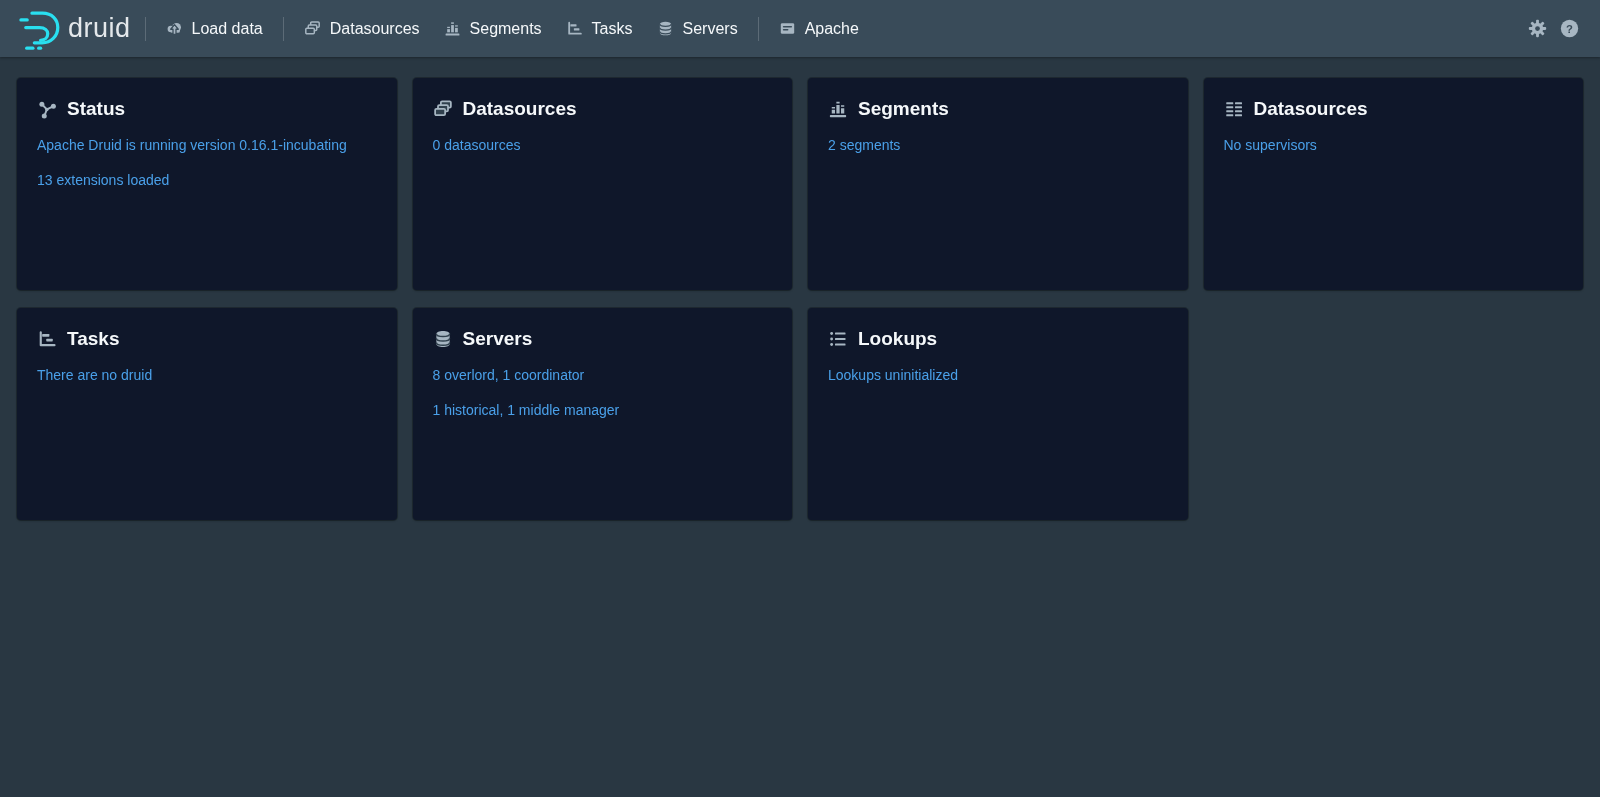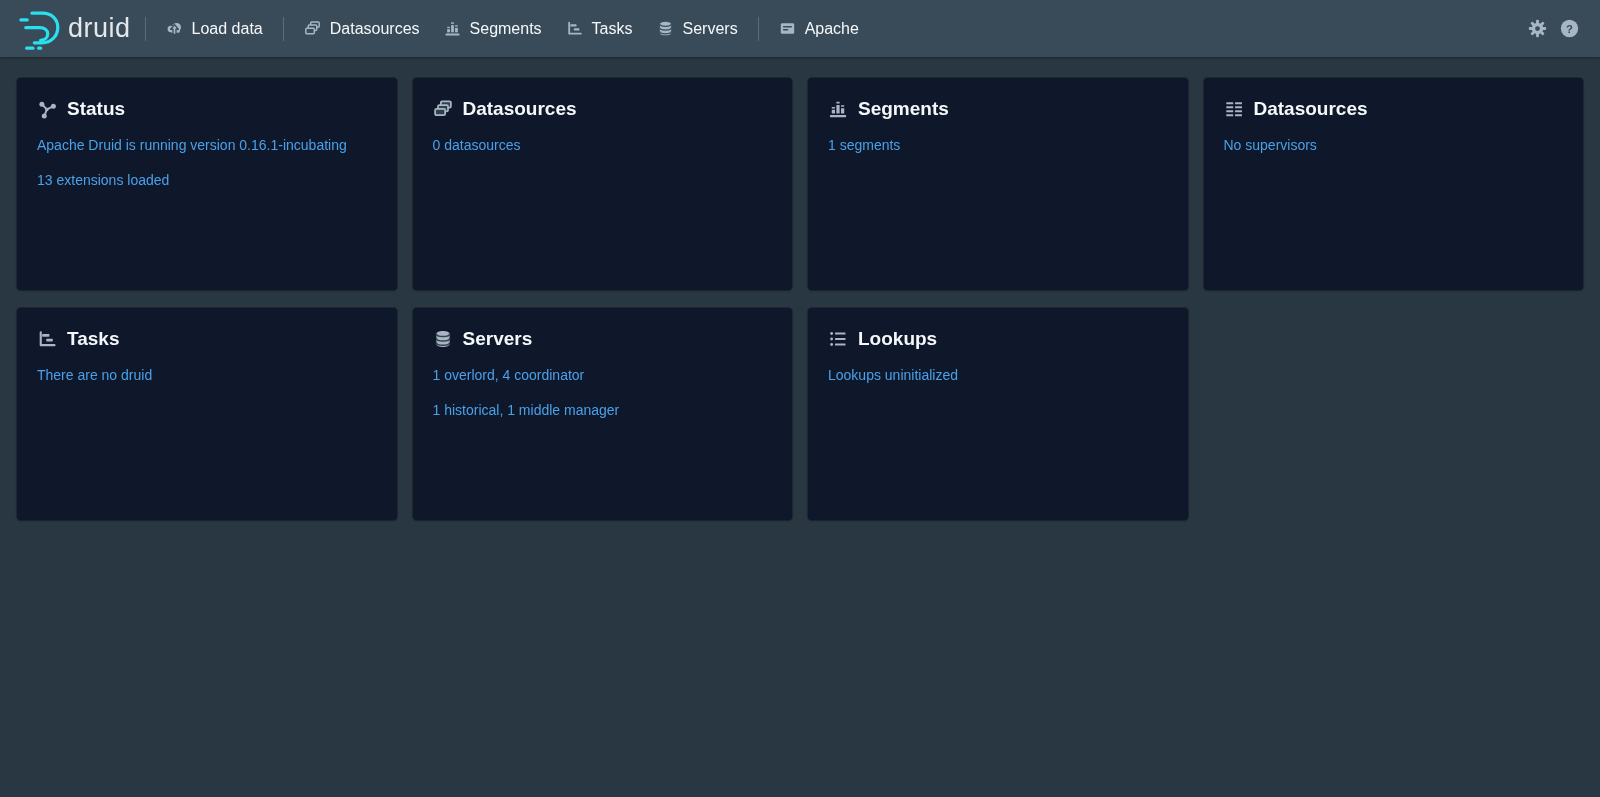--- a/index.html
+++ b/index.html
@@ -255,21 +255,21 @@
     <a class="card-link">0 datasources</a>
   </section>
 
   <section class="card">
     <div class="card-title">
       <svg class="icon">
           <use href="#i-stacked-chart"></use>
         </svg>
       <span>Segments</span>
     </div>
-    <a class="card-link">1 segments</a>
+    <a class="card-link">2 segments</a>
   </section>
 
   <section class="card">
     <div class="card-title">
       <svg class="icon">
           <use href="#i-list-columns"></use>
         </svg>
       <span>Datasources</span>
     </div>
     <a class="card-link">No supervisors</a>
@@ -285,21 +285,21 @@
     <a class="card-link">There are no druid</a>
   </section>
 
   <section class="card">
     <div class="card-title">
       <svg class="icon">
           <use href="#i-database"></use>
         </svg>
       <span>Servers</span>
     </div>
-    <a class="card-link">1 overlord, 4 coordinator</a>
+    <a class="card-link">8 overlord, 1 coordinator</a>
     <a class="card-link">1 historical, 1 middle manager</a>
   </section>
 
   <section class="card">
     <div class="card-title">
       <svg class="icon">
           <use href="#i-properties"></use>
         </svg>
       <span>Lookups</span>
     </div>

